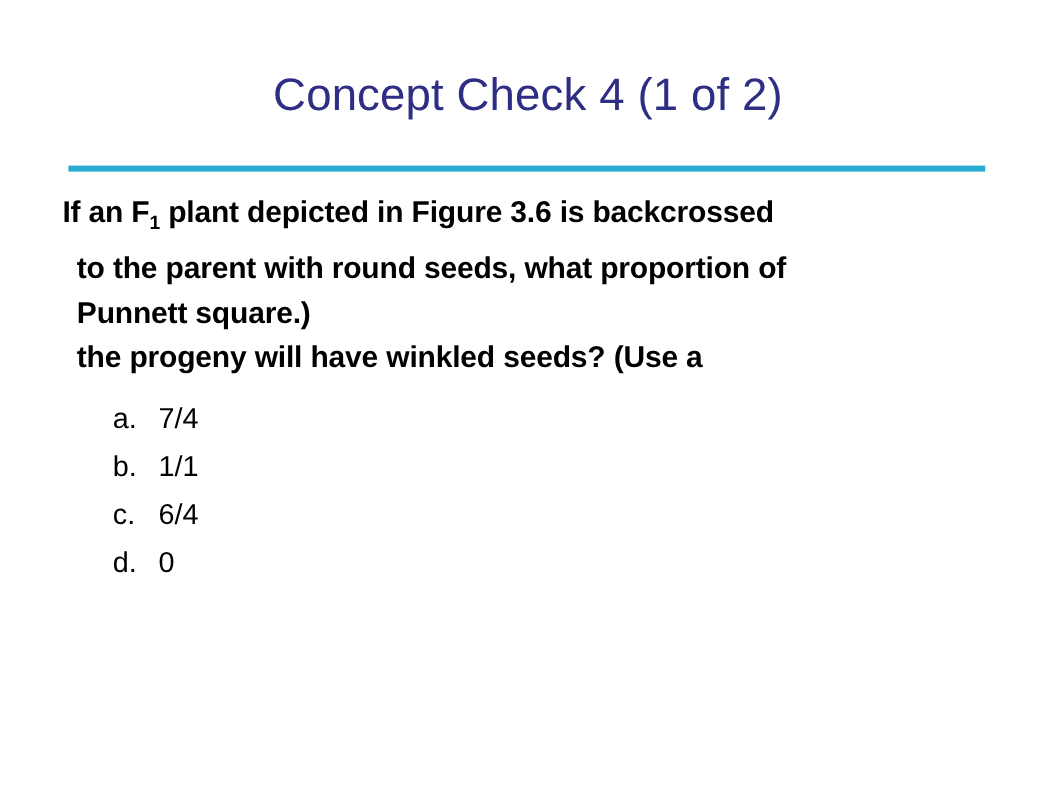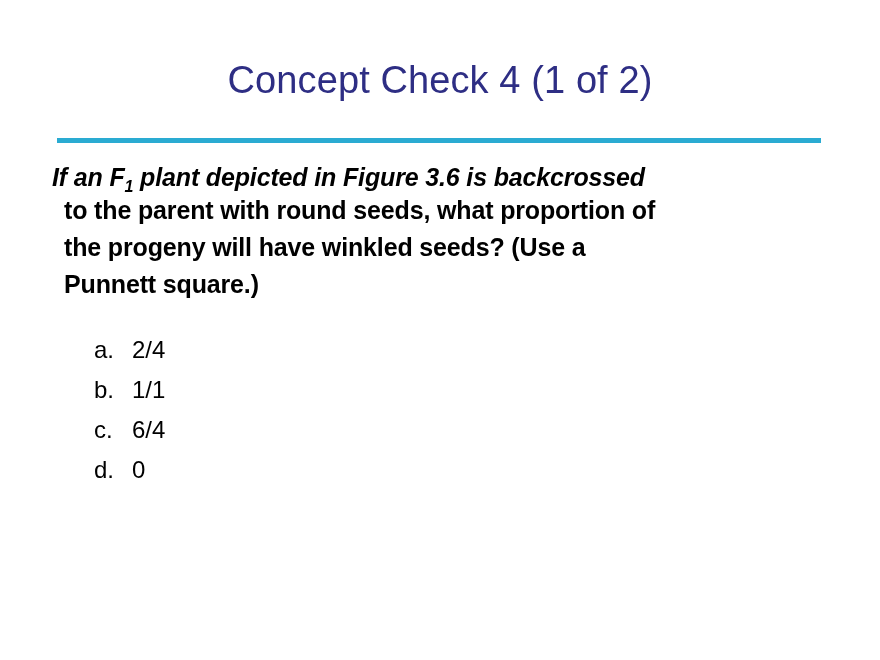--- a/index.html
+++ b/index.html
@@ -59,21 +59,21 @@
   }
   .q-line {
     font-family: "Liberation Sans", sans-serif;
     font-size: 25px;
     font-weight: bold;
     color: #000000;
     white-space: nowrap;
     letter-spacing: -0.15px;
   }
   .q-line.first {
-    font-style: italic;
+    margin-bottom: 14px;
   }
   .q-line.tight {
     line-height: 37px;
     margin-left: 12px;
   }
   .sub {
     font-size: 16px;
     vertical-align: sub;
     line-height: 0;
     font-weight: bold;
@@ -111,28 +111,28 @@
 
 <div class="slide">
 
   <div class="slide-title">Concept Check 4 (1 of 2)</div>
 
   <div class="title-rule"></div>
 
   <div class="question-block">
     <div class="q-line first"><span>If an F</span><span class="sub">1</span><span> plant depicted in Figure 3.6 is backcrossed</span></div>
     <div class="q-line tight">to the parent with round seeds, what proportion of</div>
+    <div class="q-line tight">Punnett square.)</div>
     <div class="q-line tight">the progeny will have winkled seeds? (Use a</div>
-    <div class="q-line tight">Punnett square.)</div>
   </div>
 
   <ul class="options">
     <li class="option-row">
       <span class="option-marker">a.</span>
-      <span class="option-text">2/4</span>
+      <span class="option-text">7/4</span>
     </li>
     <li class="option-row">
       <span class="option-marker">b.</span>
       <span class="option-text">1/1</span>
     </li>
     <li class="option-row">
       <span class="option-marker">c.</span>
       <span class="option-text">6/4</span>
     </li>
     <li class="option-row">

